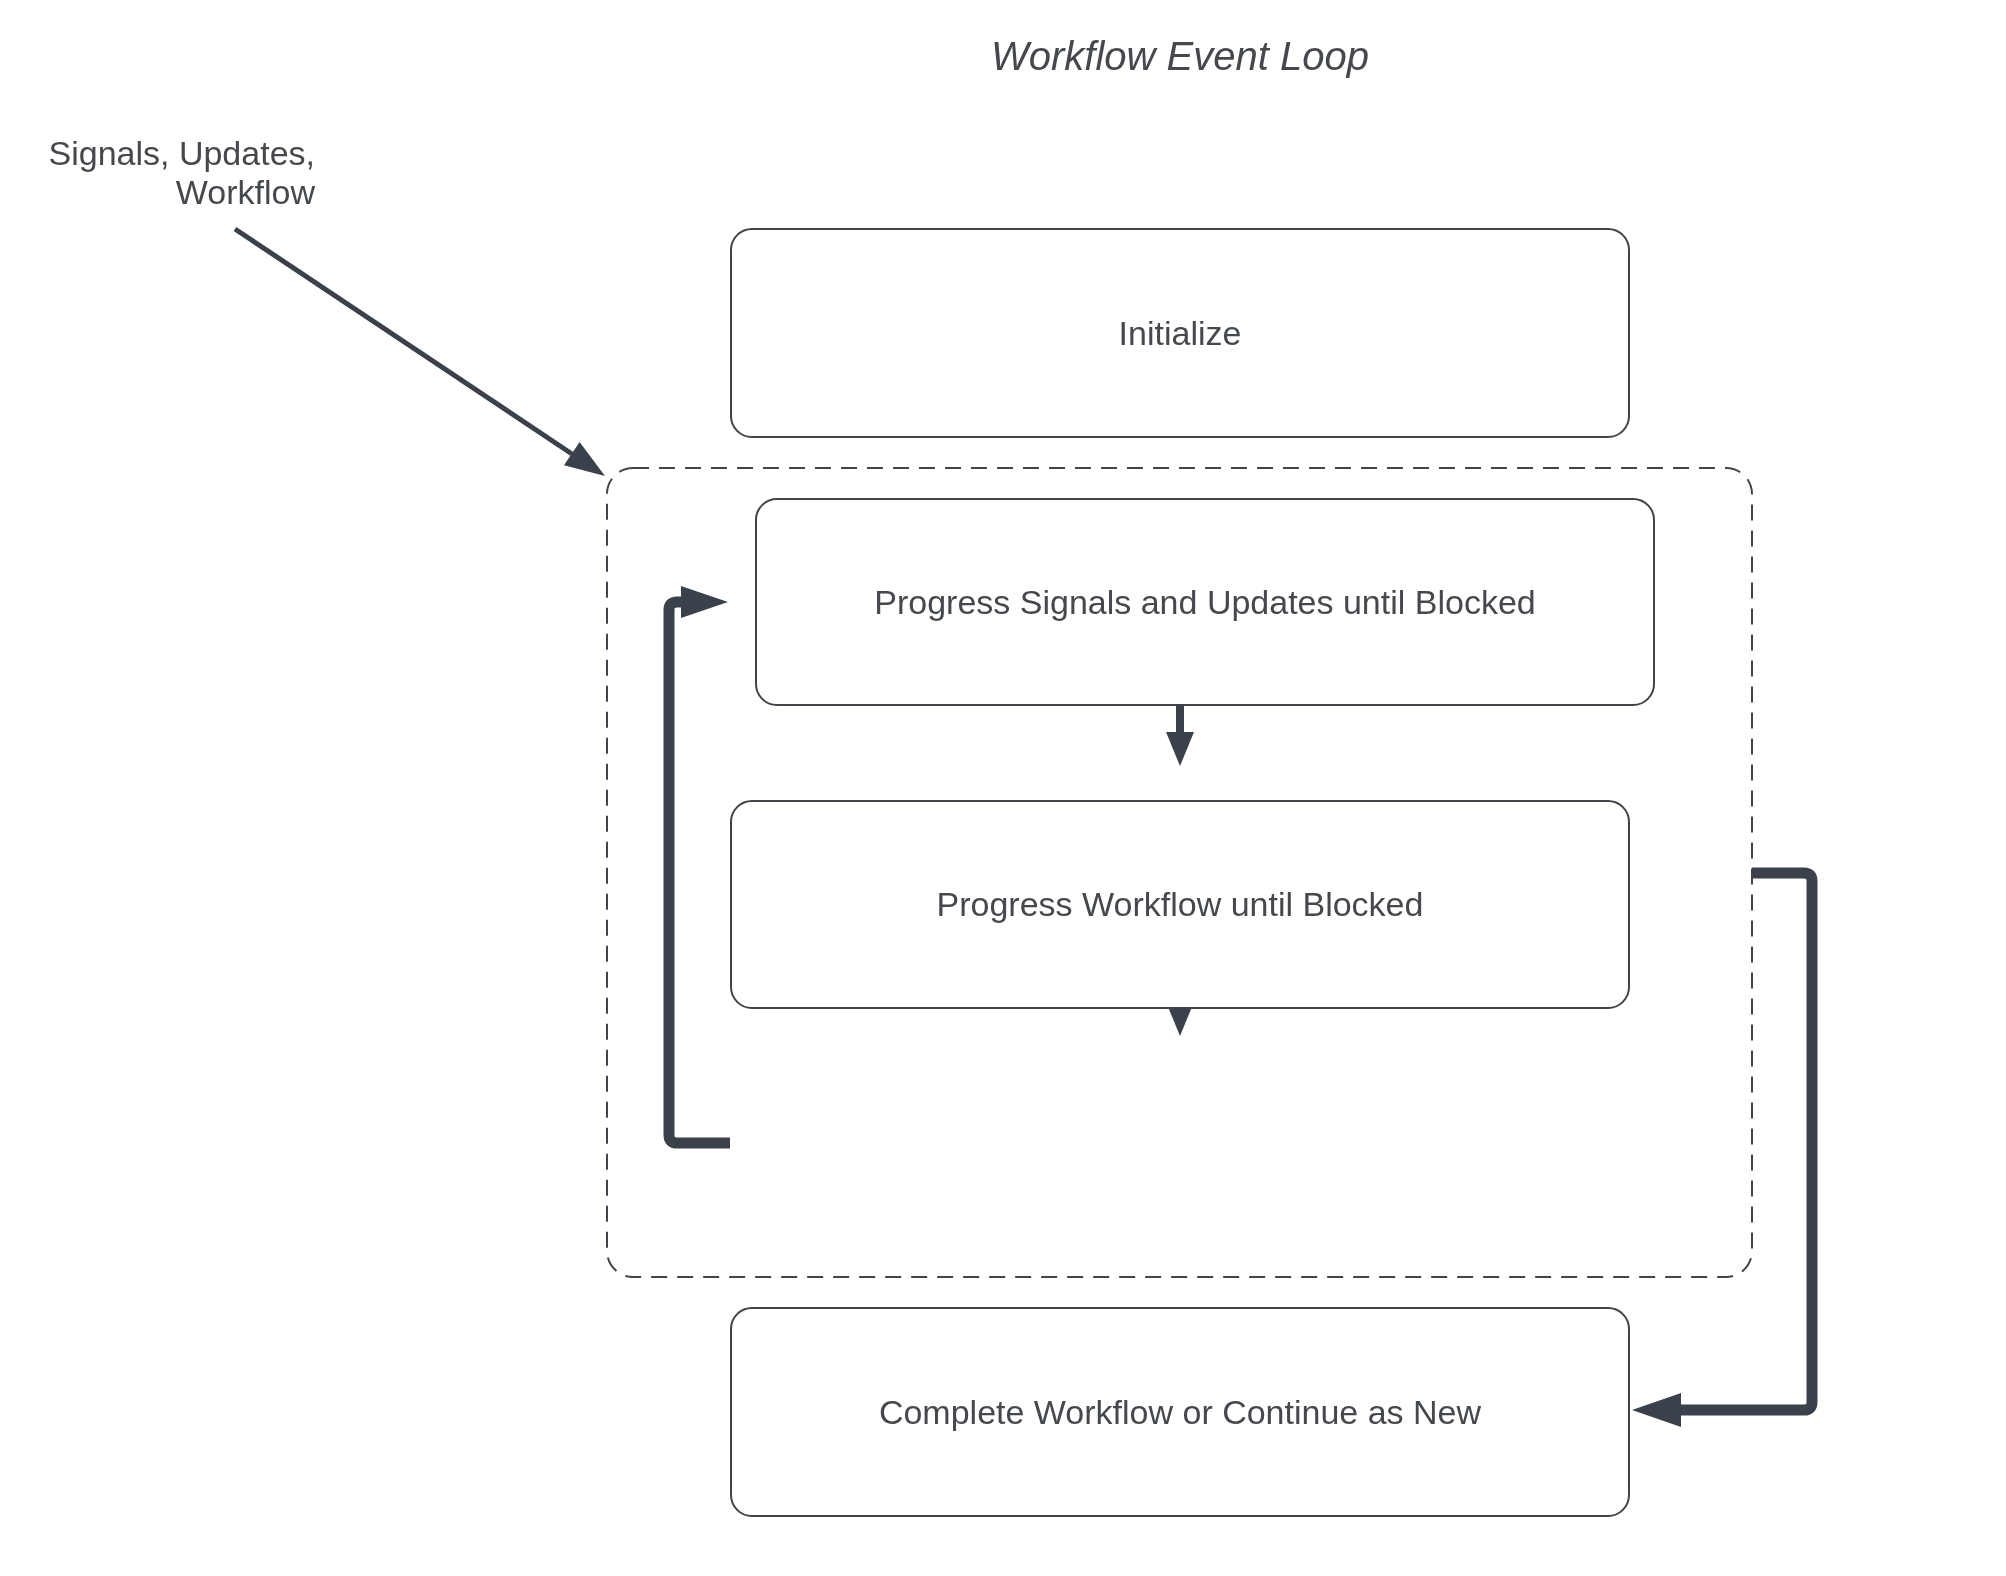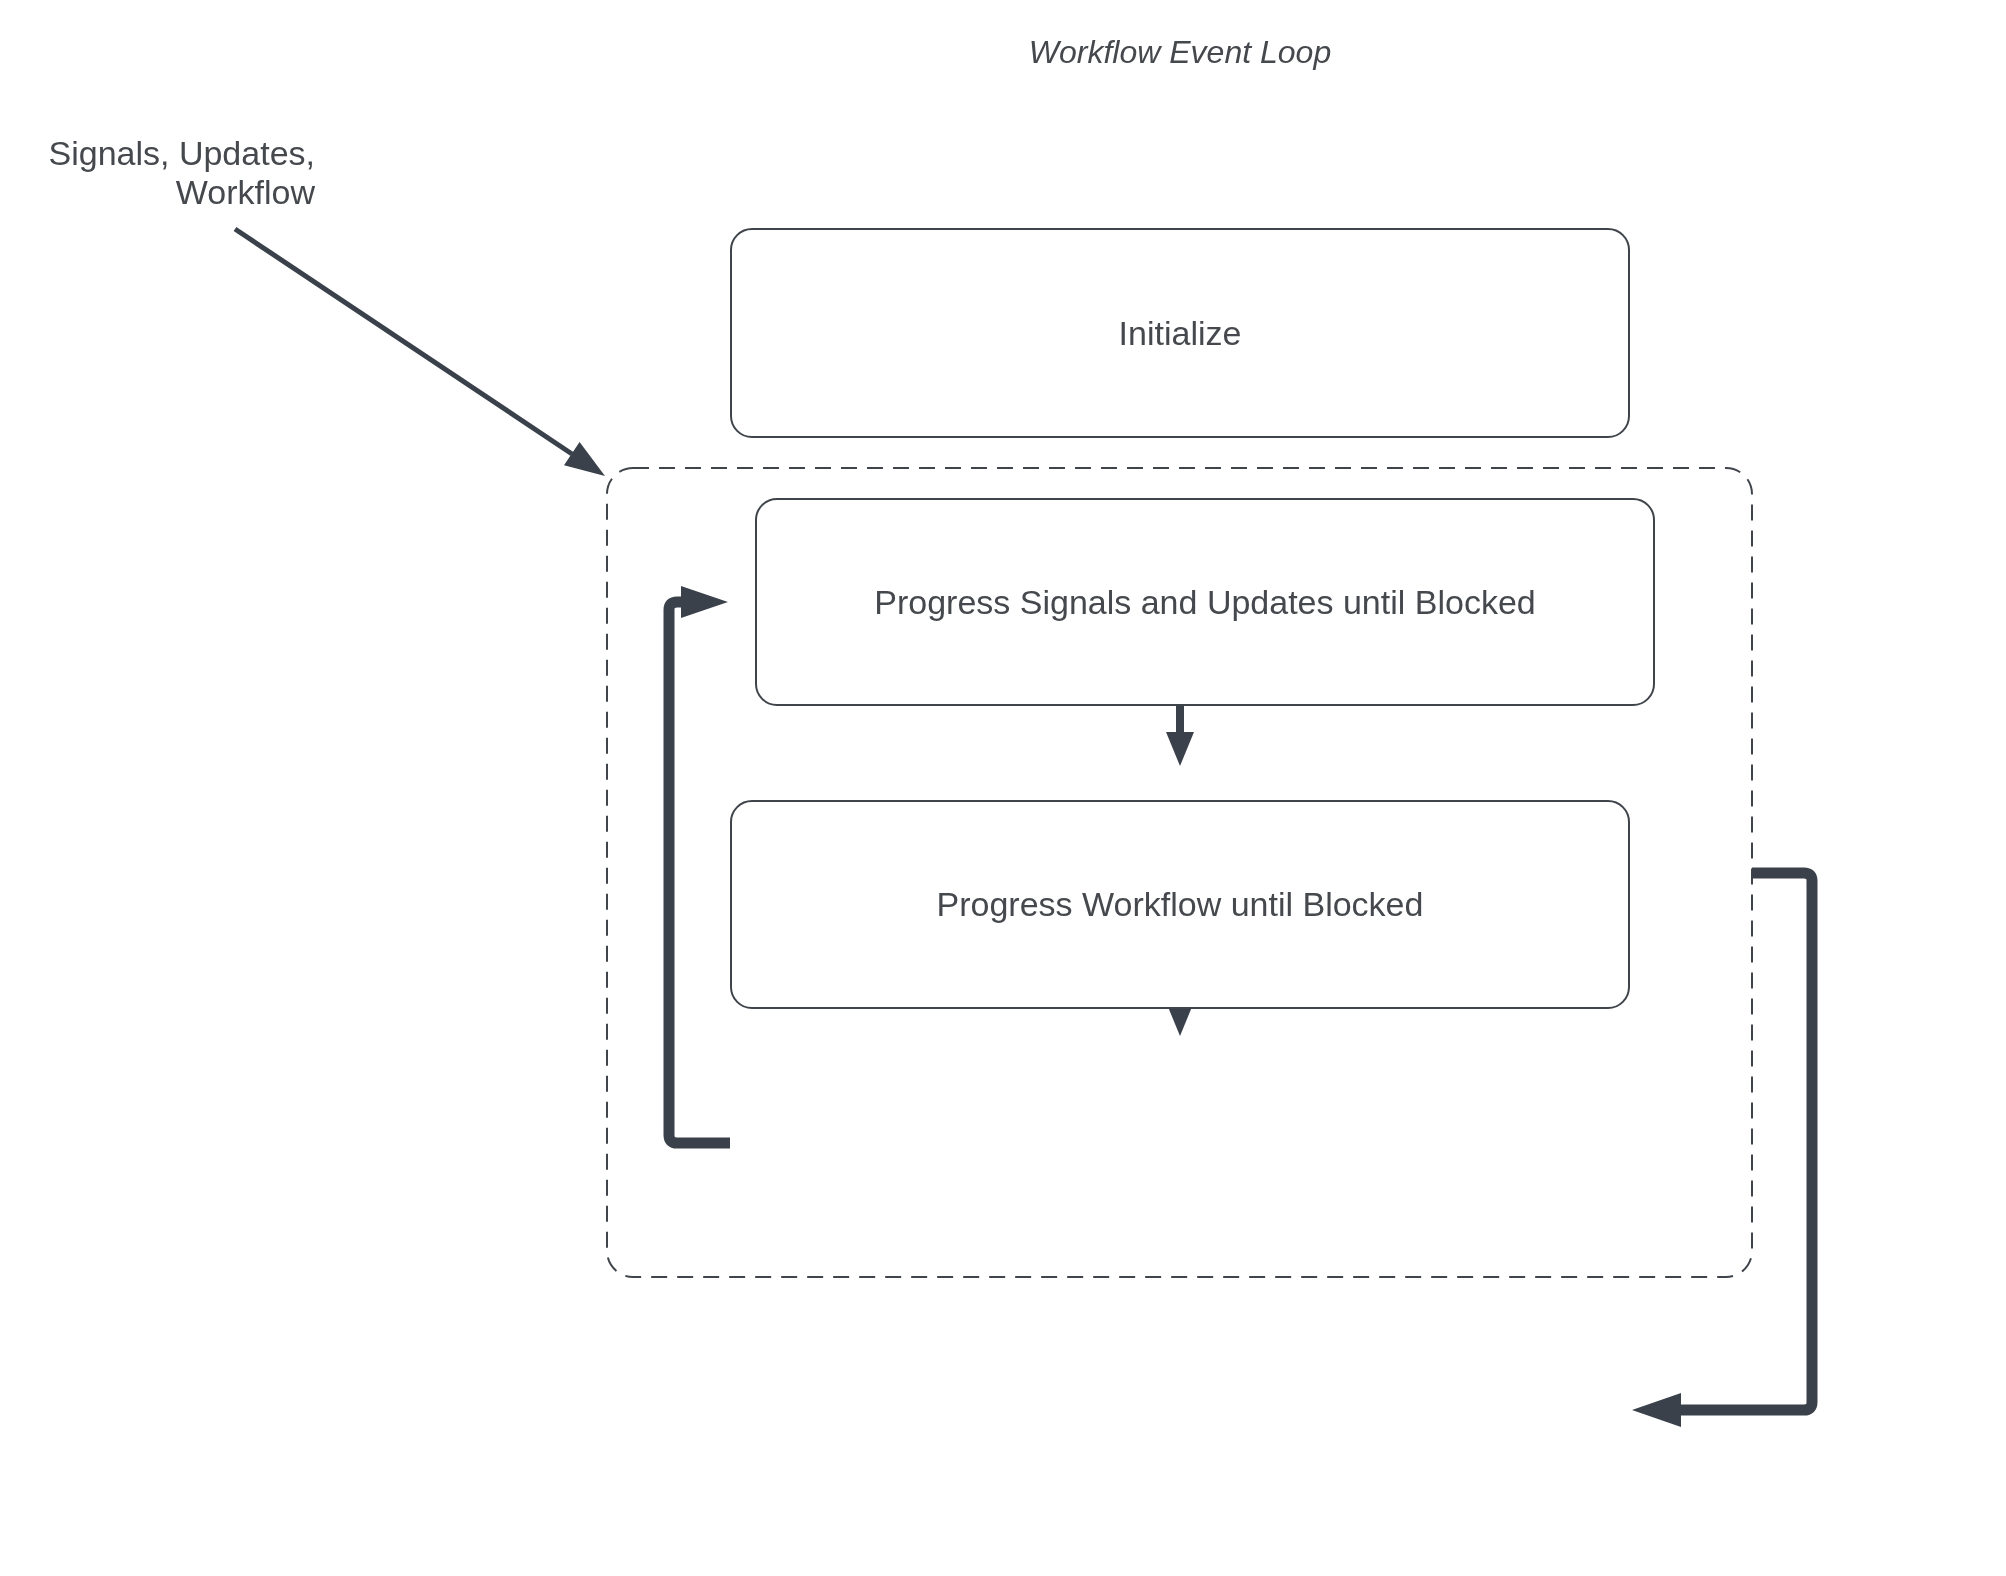--- a/index.html
+++ b/index.html
@@ -19,21 +19,21 @@
     font-family: "Liberation Sans", sans-serif;
     color: var(--text-color);
     overflow: hidden;
   }
   .diagram-title {
     position: absolute;
     left: 780px;
     top: 34px;
     width: 800px;
     text-align: center;
-    font-size: 32px;
+    font-size: 40px;
     font-style: italic;
     color: var(--text-color);
   }
   .ext-label {
     position: absolute;
     left: 15px;
     top: 134px;
     width: 300px;
     text-align: right;
     font-size: 34px;
@@ -140,14 +140,17 @@
 
   <div class="node node-progress-signals">
     <span>Progress Signals and Updates until Blocked</span>
   </div>
 
   <div class="node node-progress-workflow">
     <span>Progress Workflow until Blocked</span>
   </div>
 
 
+  <div class="node node-complete">
+    <span>Complete Workflow or Continue as New</span>
+  </div>
 
 </div>
 
 </body></html>

